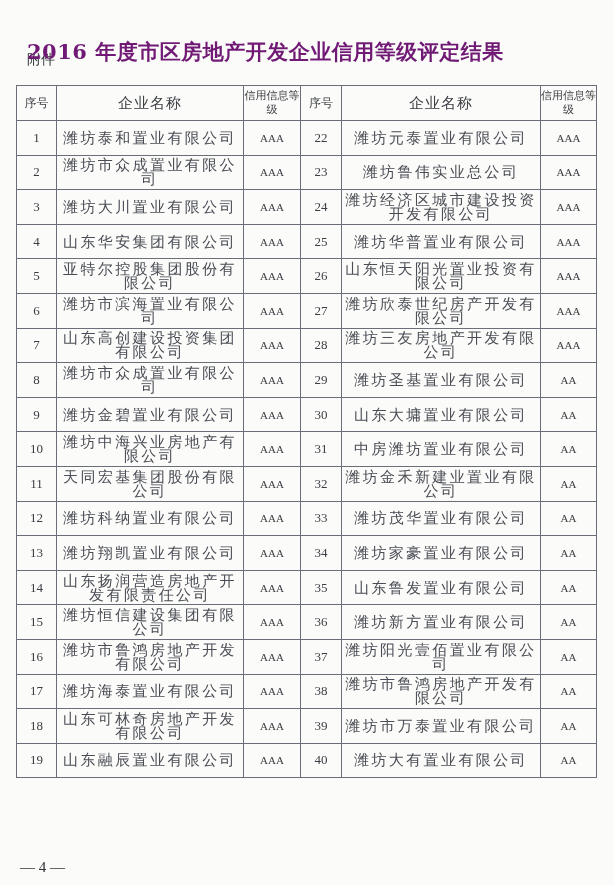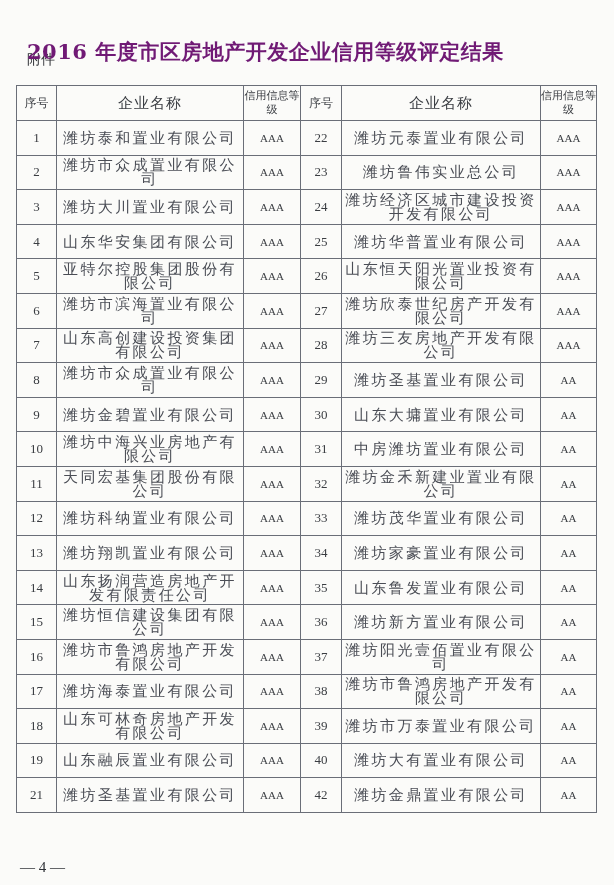--- a/index.html
+++ b/index.html
@@ -230,24 +230,16 @@
         <td class="grade">AA</td>
       </tr>
       <tr>
         <td class="no">19</td>
         <td class="name">山东融辰置业有限公司</td>
         <td class="grade">AAA</td>
         <td class="no">40</td>
         <td class="name">潍坊大有置业有限公司</td>
         <td class="grade">AA</td>
       </tr>
-      <tr>
-        <td class="no">21</td>
-        <td class="name">潍坊圣基置业有限公司</td>
-        <td class="grade">AAA</td>
-        <td class="no">42</td>
-        <td class="name">潍坊金鼎置业有限公司</td>
-        <td class="grade">AA</td>
-      </tr>
     </tbody>
 </table>
 
 <div class="pagenum">— 4 —</div>
 
 </body></html>

